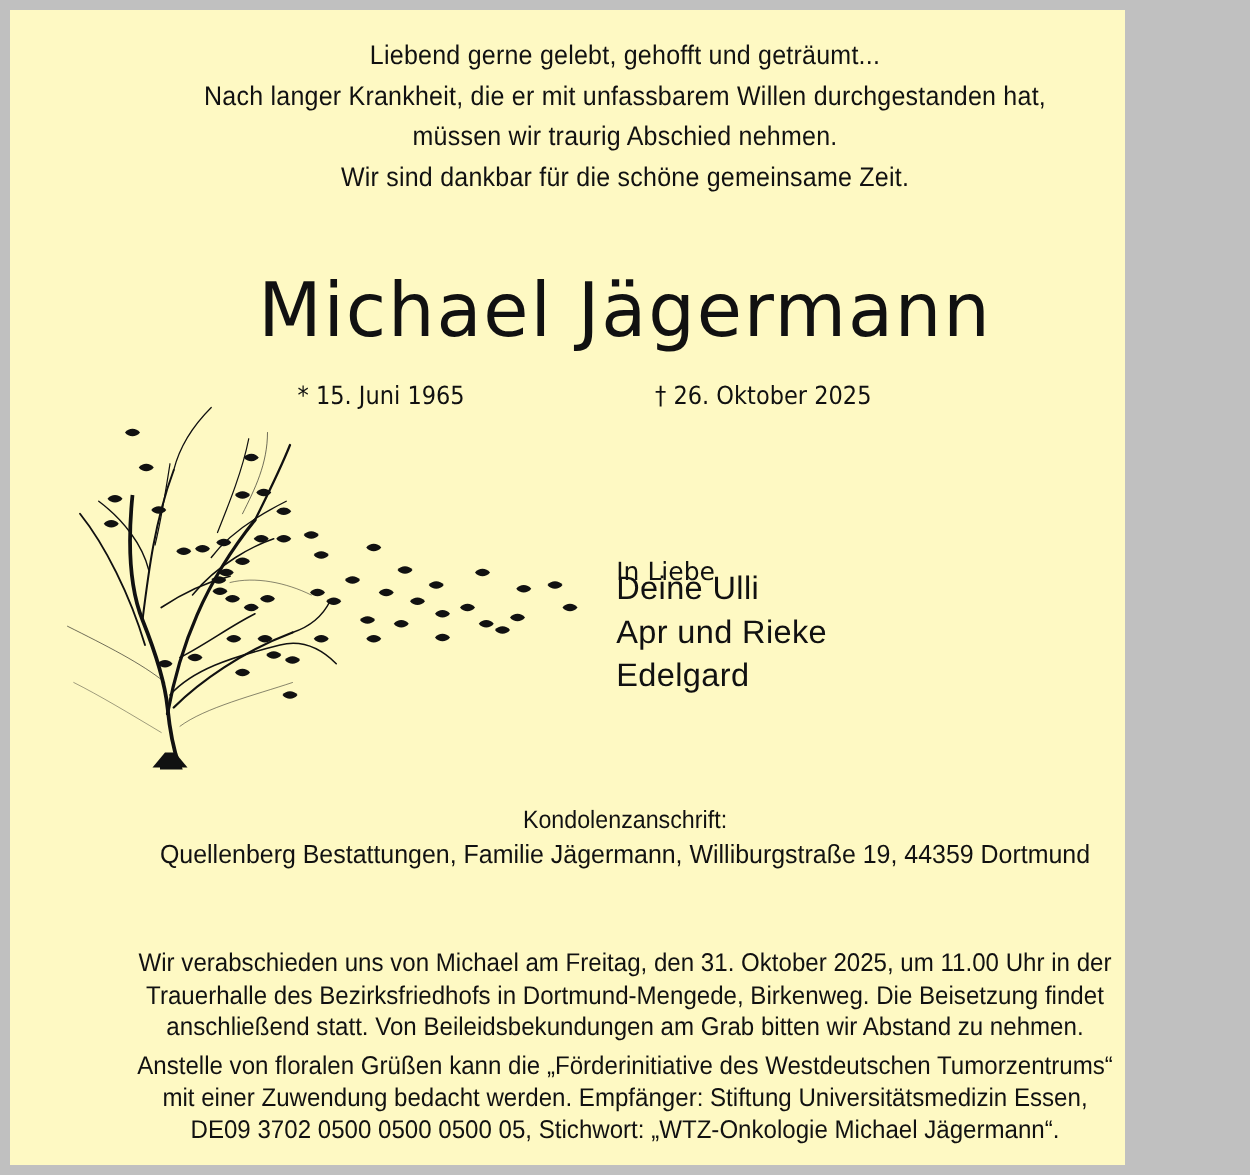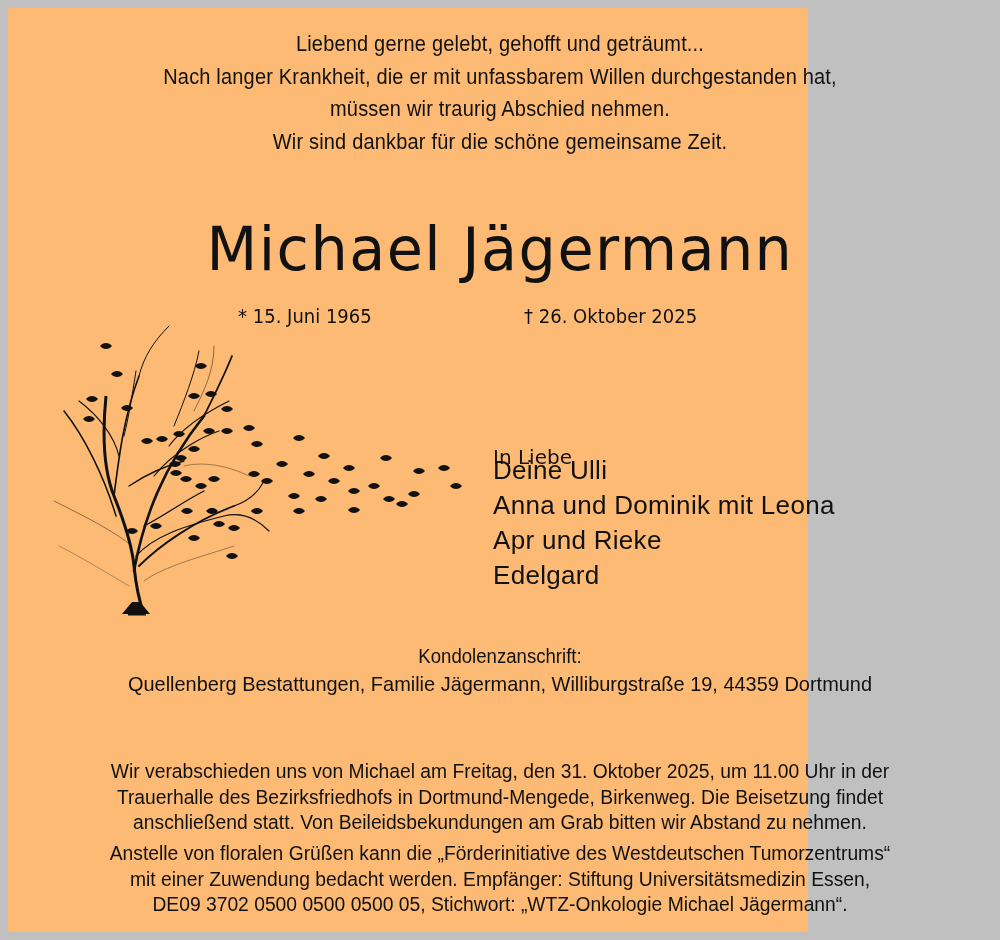--- a/index.html
+++ b/index.html
@@ -7,22 +7,22 @@
     width: 1000px; height: 940px;
     background: #c0c0c0;
     position: relative;
     overflow: hidden;
     font-family: "DejaVu Sans", "Liberation Sans", sans-serif;
     color: #111;
   }
   .card {
     position: absolute;
     left: 8px; top: 8px;
-    width: 800px; height: 924px;
-    background: #fdba74;
+    width: 892px; height: 924px;
+    background: #fef9c3;
   }
   .center { position: absolute; left: 0; width: 984px; text-align: center; }
   .motto {
     top: 20px;
     font-family: "Liberation Sans", sans-serif;
     font-size: 21.5px;
     line-height: 32.5px;
     letter-spacing: 0.2px;
     transform: scaleX(0.93);
     transform-origin: center top;
@@ -193,21 +193,20 @@
     <use href="#leaf" x="358" y="188"></use>
     <use href="#leaf" x="370" y="178"></use>
     <use href="#leaf" x="375" y="155"></use>
     <use href="#leaf" x="400" y="152"></use>
     <use href="#leaf" x="412" y="170"></use>
   </svg>
 
   <div class="inliebe">In Liebe</div>
   <div class="family">
     <div>Deine Ulli</div>
-    <div>Anna und Dominik mit Leona</div>
     <div>Apr und Rieke</div>
     <div>Edelgard</div>
   </div>
 
   <div class="center kondo-label">Kondolenzanschrift:</div>
   <div class="center kondo-address">Quellenberg Bestattungen, Familie Jägermann, Williburgstraße 19, 44359 Dortmund</div>
 
   <div class="center farewell">
     <div>Wir verabschieden uns von Michael am Freitag, den 31. Oktober 2025, um 11.00 Uhr in der</div>
     <div>Trauerhalle des Bezirksfriedhofs in Dortmund-Mengede, Birkenweg. Die Beisetzung findet</div>

